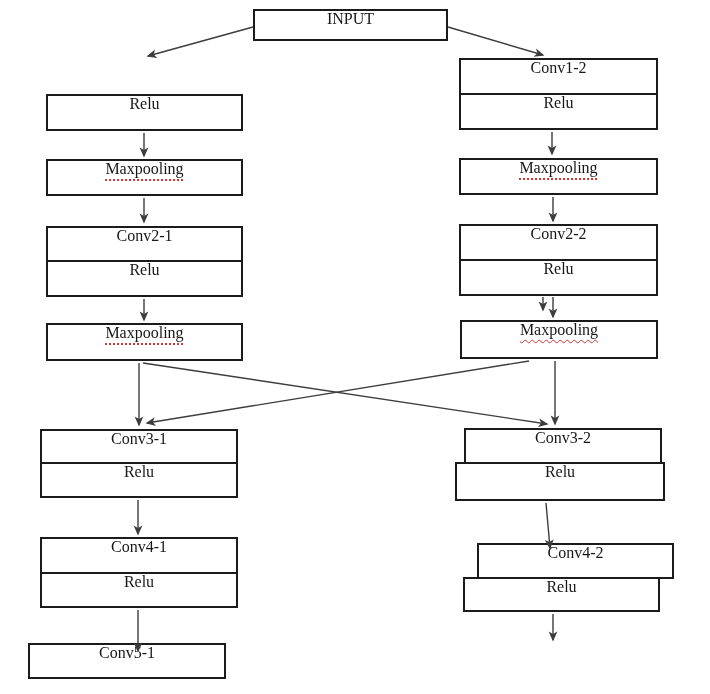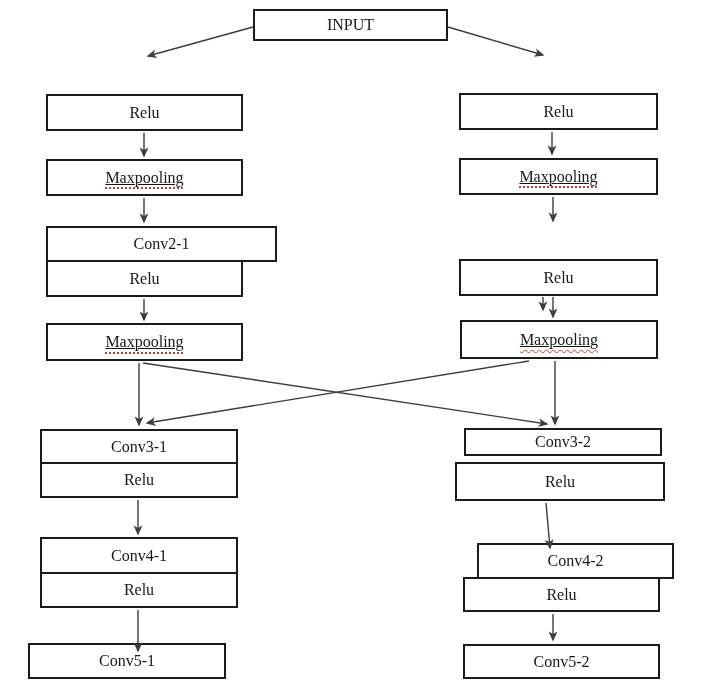--- a/index.html
+++ b/index.html
@@ -11,28 +11,27 @@
     font-family: "Liberation Serif", "DejaVu Serif", serif;
     color: #171717;
     overflow: hidden;
   }
   .node {
     position: absolute;
     box-sizing: border-box;
     border: 2px solid #1b1b1b;
     background: #ffffff;
     display: flex;
-    align-items: center;
+    align-items: flex-start;
     justify-content: center;
     font-size: 16px;
     line-height: 1;
     white-space: nowrap;
   }
   .u-solid {
-    text-decoration: underline;
     text-decoration-color: #151515;
     text-decoration-thickness: 1px;
   }
   .u-dots {
     text-decoration: underline dotted #c43c3c;
     text-decoration-thickness: 2px;
     text-underline-offset: 5px;
   }
   .u-wave {
     text-decoration: underline wavy #c43c3c;
@@ -55,21 +54,21 @@
   <div class="node" style="left:253px; top:9px; width:195px; height:32px;">
     <span>INPUT</span>
   </div>
 
   <div class="node" style="left:46px; top:94px; width:197px; height:37px;">
     <span>Relu</span>
   </div>
   <div class="node" style="left:46px; top:159px; width:197px; height:37px;">
     <span class="u-solid"><span class="u-dots">Maxpooling</span></span>
   </div>
-  <div class="node" style="left:46px; top:226px; width:231px; height:36px;">
+  <div class="node" style="left:46px; top:226px; width:197px; height:36px;">
     <span>Conv2-1</span>
   </div>
   <div class="node" style="left:46px; top:260px; width:197px; height:37px;">
     <span>Relu</span>
   </div>
   <div class="node" style="left:46px; top:323px; width:197px; height:38px;">
     <span class="u-solid"><span class="u-dots">Maxpooling</span></span>
   </div>
   <div class="node" style="left:40px; top:429px; width:198px; height:35px;">
     <span>Conv3-1</span>
@@ -80,46 +79,49 @@
   <div class="node" style="left:40px; top:537px; width:198px; height:37px;">
     <span>Conv4-1</span>
   </div>
   <div class="node" style="left:40px; top:572px; width:198px; height:36px;">
     <span>Relu</span>
   </div>
   <div class="node" style="left:28px; top:643px; width:198px; height:36px;">
     <span>Conv5-1</span>
   </div>
 
+  <div class="node" style="left:459px; top:58px; width:199px; height:37px;">
+    <span>Conv1-2</span>
+  </div>
   <div class="node" style="left:459px; top:93px; width:199px; height:37px;">
     <span>Relu</span>
   </div>
   <div class="node" style="left:459px; top:158px; width:199px; height:37px;">
     <span class="u-solid"><span class="u-dots">Maxpooling</span></span>
+  </div>
+  <div class="node" style="left:459px; top:224px; width:199px; height:37px;">
+    <span>Conv2-2</span>
   </div>
   <div class="node" style="left:459px; top:259px; width:199px; height:37px;">
     <span>Relu</span>
   </div>
   <div class="node" style="left:460px; top:320px; width:198px; height:39px;">
     <span class="u-solid"><span class="u-wave">Maxpooling</span></span>
   </div>
-  <div class="node" style="left:464px; top:428px; width:198px; height:28px;">
+  <div class="node" style="left:464px; top:428px; width:198px; height:36px;">
     <span>Conv3-2</span>
   </div>
   <div class="node" style="left:455px; top:462px; width:210px; height:39px;">
     <span>Relu</span>
   </div>
   <div class="node" style="left:463px; top:543px; width:197px; height:36px;margin-left:14px;">
     <span>Conv4-2</span>
   </div>
   <div class="node" style="left:463px; top:577px; width:197px; height:35px;">
     <span>Relu</span>
-  </div>
-  <div class="node" style="left:463px; top:644px; width:197px; height:35px;">
-    <span>Conv5-2</span>
   </div>
 
   <svg id="edges" xmlns="http://www.w3.org/2000/svg">
     <defs>
       <marker id="ah" markerUnits="userSpaceOnUse" markerWidth="11" markerHeight="10" viewBox="0 0 10 10" refX="8.5" refY="5" orient="auto">
         <path d="M0,0.6 L10,5 L0,9.4 L2.6,5 Z" fill="#3d3d3d"></path>
       </marker>
     </defs>
     <line x1="253" y1="27" x2="148" y2="56" marker-end="url(#ah)"></line>
     <line x1="448" y1="27" x2="543" y2="55" marker-end="url(#ah)"></line>

